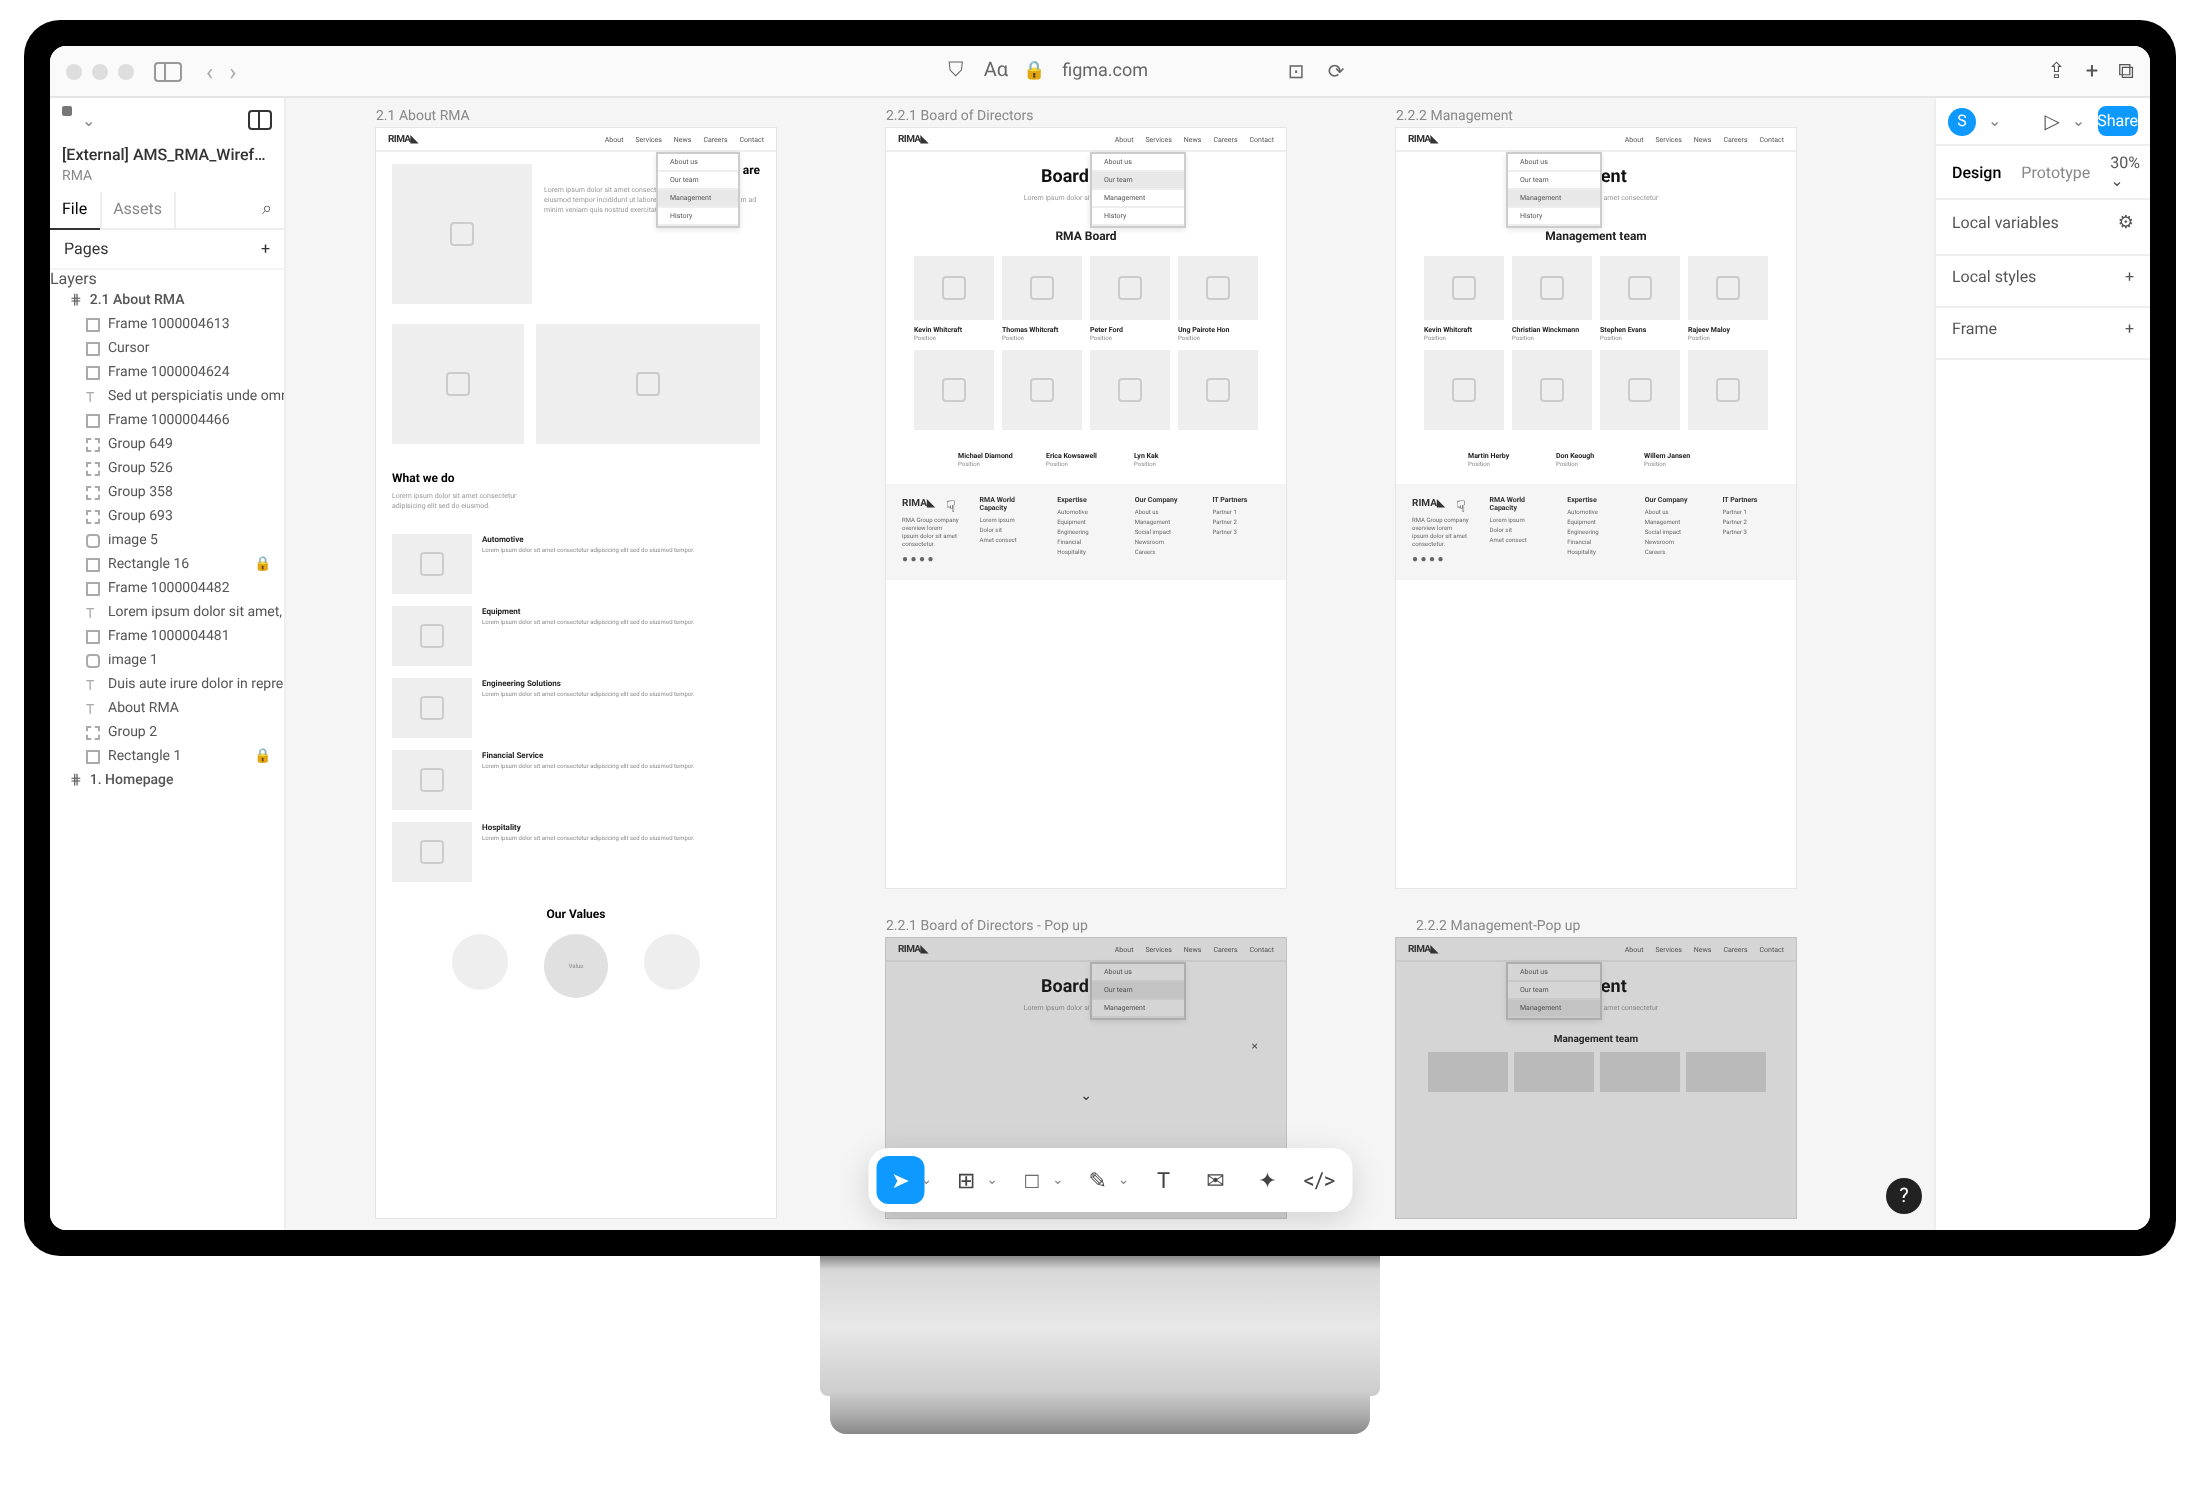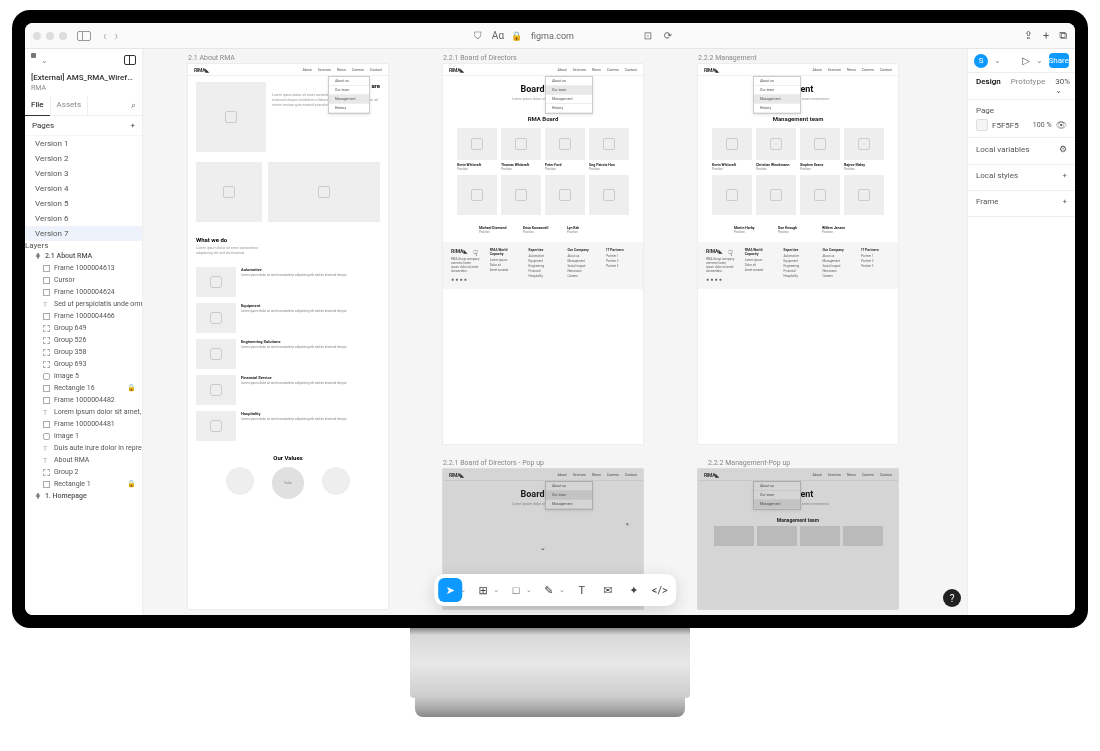--- a/index.html
+++ b/index.html
@@ -65,21 +65,21 @@
 .footer{background:#f5f5f5;margin-top:8px;padding:6px 8px;display:flex;gap:10px;font-size:3px;color:#666}
 .footer .fcol{flex:1}
 .footer .fcol .fh{font-weight:700;font-size:3.5px;margin-bottom:2px;color:#333}
 .footer .fcol div{margin-bottom:1px}
 .footer .flogo{font-size:5px;font-weight:700;color:#333}
 .right-panel{width:108px;border-left:1px solid #eee;background:#fff;display:flex;flex-direction:column;font-size:8px}
 .rtop{display:flex;align-items:center;padding:4px 6px;gap:6px;border-bottom:1px solid #eee}
 .avatar{width:14px;height:14px;border-radius:50%;background:#0d99ff;color:#fff;font-size:8px;display:flex;align-items:center;justify-content:center}
 .play{font-size:10px;color:#555}
 .share-btn{background:#0d99ff;color:#fff;font-size:8px;padding:3px 0;border-radius:4px;margin-left:auto}
-.rtabs{display:flex;align-items:flex-start;padding:4px 8px;font-size:8px;border-bottom:1px solid #eee}
+.rtabs{display:flex;align-items:center;padding:4px 8px;font-size:8px;border-bottom:1px solid #eee}
 .rtabs .rt{margin-right:10px;color:#888}
 .rtabs .rt.act{color:#000;font-weight:500}
 .rtabs .zoom{margin-left:auto;color:#555;font-size:8px}
 .rsec{padding:6px 8px;border-bottom:1px solid #eee;font-size:8px;color:#555}
 .rsec .rh{display:flex;justify-content:space-between;align-items:center;margin-bottom:4px}
 .color-row{display:flex;align-items:center;gap:4px}
 .swatch{width:12px;height:12px;background:#f5f5f5;border:1px solid #ddd;border-radius:2px}
 .pct{margin-left:auto;font-size:7px}
 .eye{font-size:9px;color:#666}
 .toolbar{position:absolute;left:50%;transform:translateX(-50%);bottom:9px;background:#fff;border-radius:10px;box-shadow:0 4px 16px rgba(0,0,0,0.15);display:flex;align-items:center;padding:4px;gap:2px;z-index:50}
@@ -146,29 +146,20 @@
   <div class="fsub">RMA</div>
   <div class="tabs">
     <div class="tab act">File</div>
     <div class="tab">Assets</div>
     <div class="search-ico">⌕</div>
   </div>
   <div class="sect">
     <span>Pages</span>
               <span>+</span>
   </div>
-  <div class="pages" id="pages-list">
-              <div class="pitem">Version 1</div>
-              <div class="pitem">Version 2</div>
-              <div class="pitem">Version 3</div>
-              <div class="pitem">Version 4</div>
-              <div class="pitem">Version 5</div>
-              <div class="pitem">Version 6</div>
-              <div class="pitem sel">Version 7</div>
-            </div>
   <div class="lhead">Layers</div>
   <div class="layers">
     <div class="litem top">
                 <span style="font-size:7px">⋕</span> 
                 <span>2.1 About RMA</span>
               </div>
     <div id="layers-list">
                 <div class="litem">
                   <span class="ly-ico"></span>
                   <span>Frame 1000004613</span>
@@ -621,31 +612,20 @@
     <span class="play">▷</span>
     <span style="font-size:8px;color:#888">⌄</span>
     <div class="share-btn">Share</div>
   </div>
   <div class="rtabs">
     <span class="rt act">Design</span>
     <span class="rt">Prototype</span>
     <span class="zoom"><span>30%</span> ⌄</span>
   </div>
   <div class="rsec">
-    <div class="rh">
-                <span>Page</span>
-              </div>
-    <div class="color-row">
-      <div class="swatch"></div>
-      <span>F5F5F5</span>
-      <span class="pct"><span>100</span> <span>%</span></span>
-      <span class="eye">👁</span>
-    </div>
-  </div>
-  <div class="rsec">
               <div class="rh">
                 <span>Local variables</span>
                 <span style="font-size:9px">⚙</span>
               </div>
             </div>
   <div class="rsec">
               <div class="rh">
                 <span>Local styles</span>
                 <span>+</span>
               </div>

